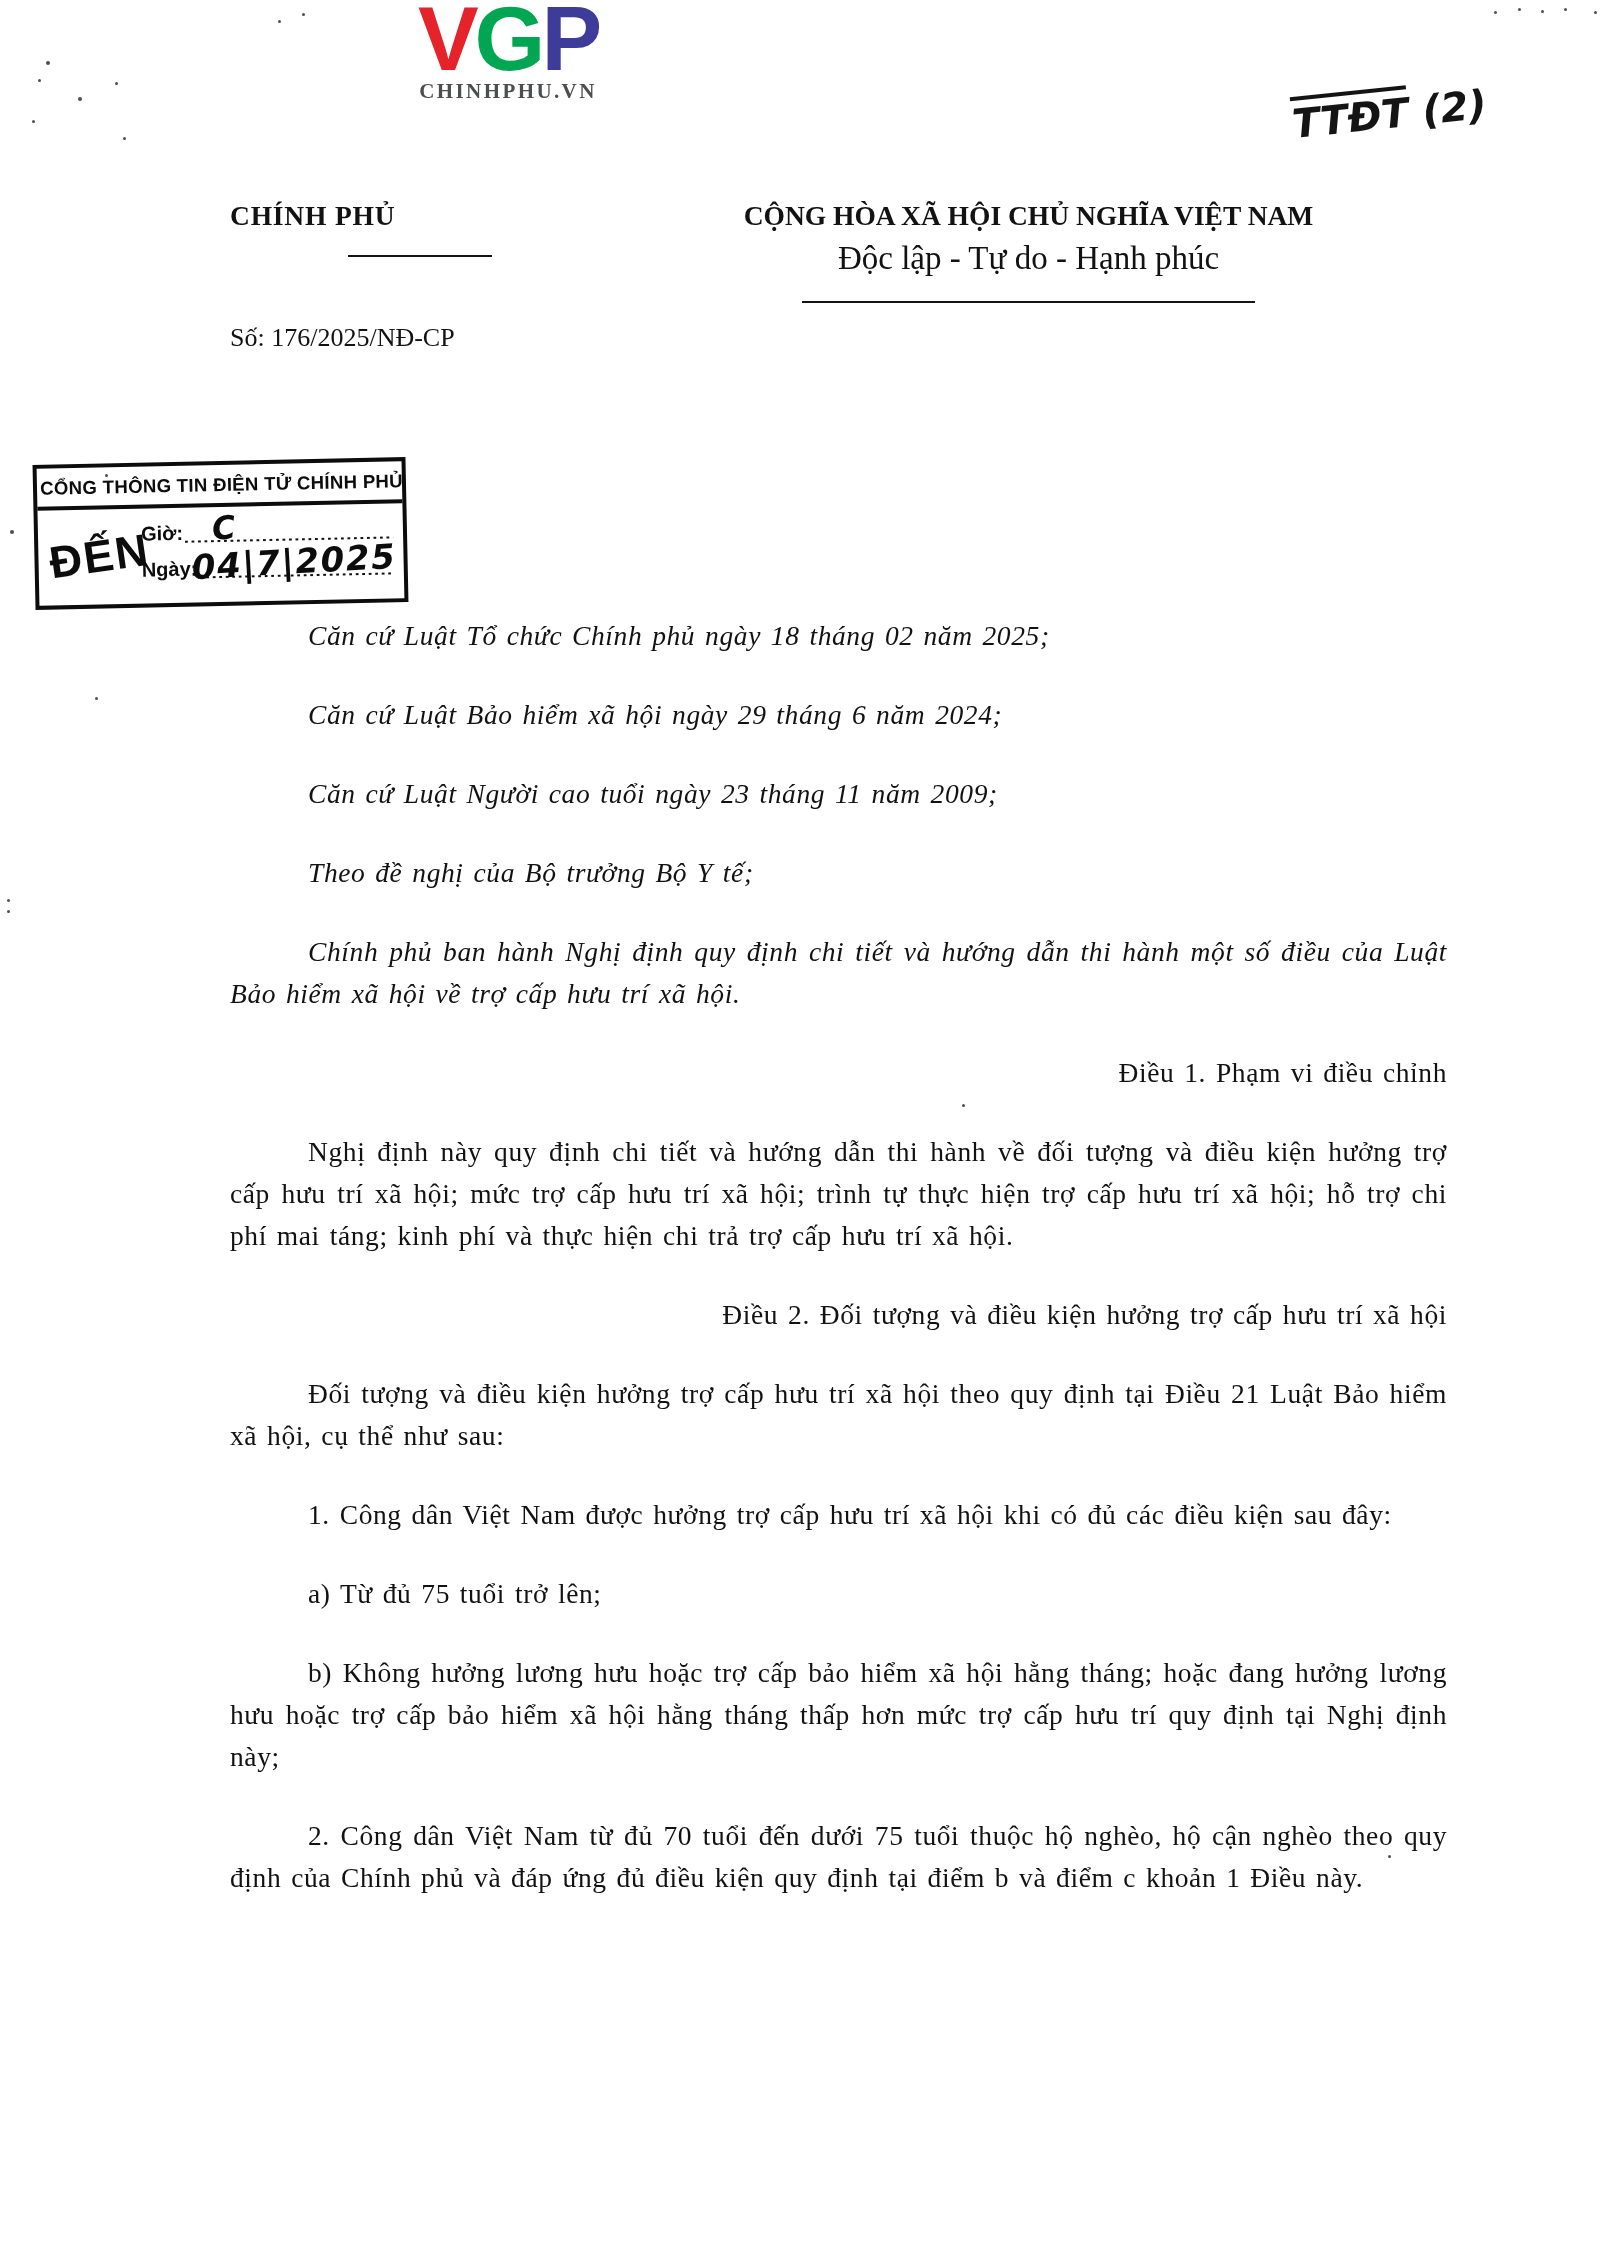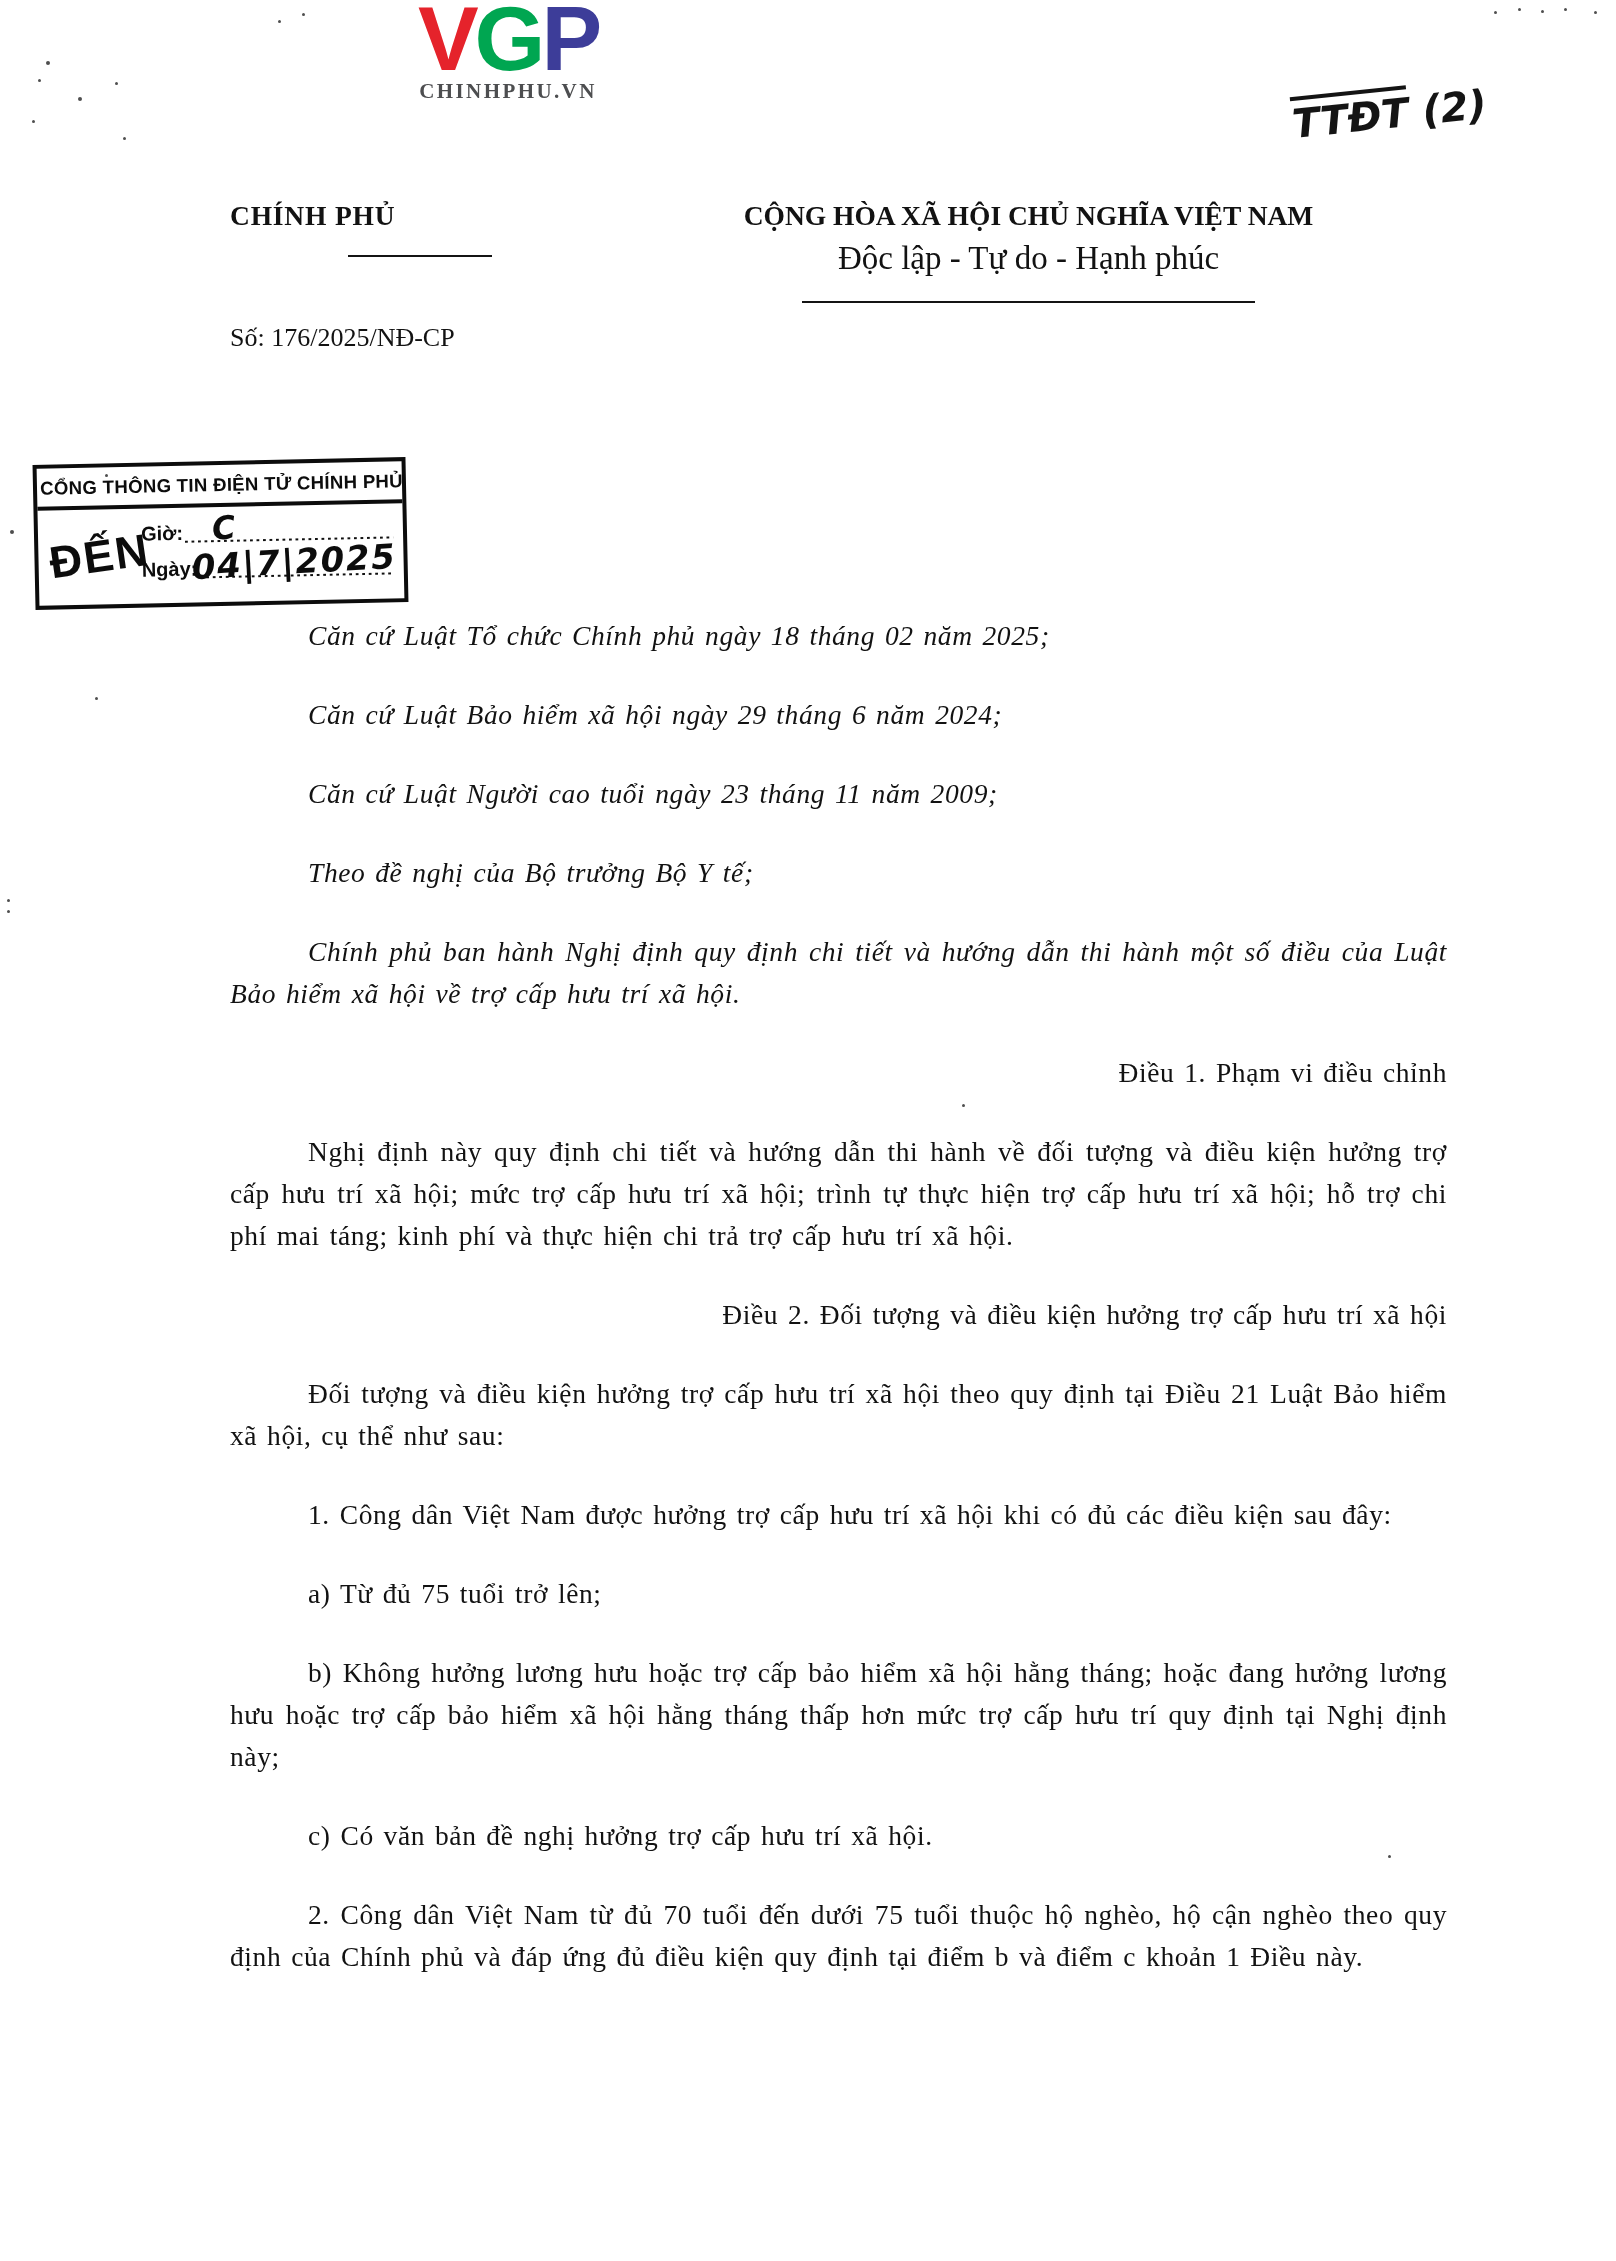--- a/index.html
+++ b/index.html
@@ -155,21 +155,20 @@
       <p class="para s-italic">Căn cứ Luật Người cao tuổi ngày 23 tháng 11 năm 2009;</p>
       <p class="para s-italic">Theo đề nghị của Bộ trưởng Bộ Y tế;</p>
       <p class="para s-italic">Chính phủ ban hành Nghị định quy định chi tiết và hướng dẫn thi hành một số điều của Luật Bảo hiểm xã hội về trợ cấp hưu trí xã hội.</p>
       <p class="para s-heading">Điều 1. Phạm vi điều chỉnh</p>
       <p class="para s-normal">Nghị định này quy định chi tiết và hướng dẫn thi hành về đối tượng và điều kiện hưởng trợ cấp hưu trí xã hội; mức trợ cấp hưu trí xã hội; trình tự thực hiện trợ cấp hưu trí xã hội; hỗ trợ chi phí mai táng; kinh phí và thực hiện chi trả trợ cấp hưu trí xã hội.</p>
       <p class="para s-heading">Điều 2. Đối tượng và điều kiện hưởng trợ cấp hưu trí xã hội</p>
       <p class="para s-normal">Đối tượng và điều kiện hưởng trợ cấp hưu trí xã hội theo quy định tại Điều 21 Luật Bảo hiểm xã hội, cụ thể như sau:</p>
       <p class="para s-normal">1. Công dân Việt Nam được hưởng trợ cấp hưu trí xã hội khi có đủ các điều kiện sau đây:</p>
       <p class="para s-normal">a) Từ đủ 75 tuổi trở lên;</p>
       <p class="para s-normal">b) Không hưởng lương hưu hoặc trợ cấp bảo hiểm xã hội hằng tháng; hoặc đang hưởng lương hưu hoặc trợ cấp bảo hiểm xã hội hằng tháng thấp hơn mức trợ cấp hưu trí quy định tại Nghị định này;</p>
-      <p class="para s-normal">c) Có văn bản đề nghị hưởng trợ cấp hưu trí xã hội.</p>
       <p class="para s-normal">2. Công dân Việt Nam từ đủ 70 tuổi đến dưới 75 tuổi thuộc hộ nghèo, hộ cận nghèo theo quy định của Chính phủ và đáp ứng đủ điều kiện quy định tại điểm b và điểm c khoản 1 Điều này.</p>
     </div>
 
   <div class="speck" style="left:278px;top:20px;width:3.2px;height:3.2px;"></div>
   <div class="speck" style="left:302px;top:13px;width:3.2px;height:3.2px;"></div>
   <div class="speck" style="left:1494px;top:10.5px;width:3.2px;height:3.2px;"></div>
   <div class="speck" style="left:1518px;top:8px;width:3.2px;height:3.2px;"></div>
   <div class="speck" style="left:1541px;top:9.7px;width:3.2px;height:3.2px;"></div>
   <div class="speck" style="left:1564px;top:8px;width:3.2px;height:3.2px;"></div>
   <div class="speck" style="left:1594px;top:10.5px;width:3.2px;height:3.2px;"></div>

